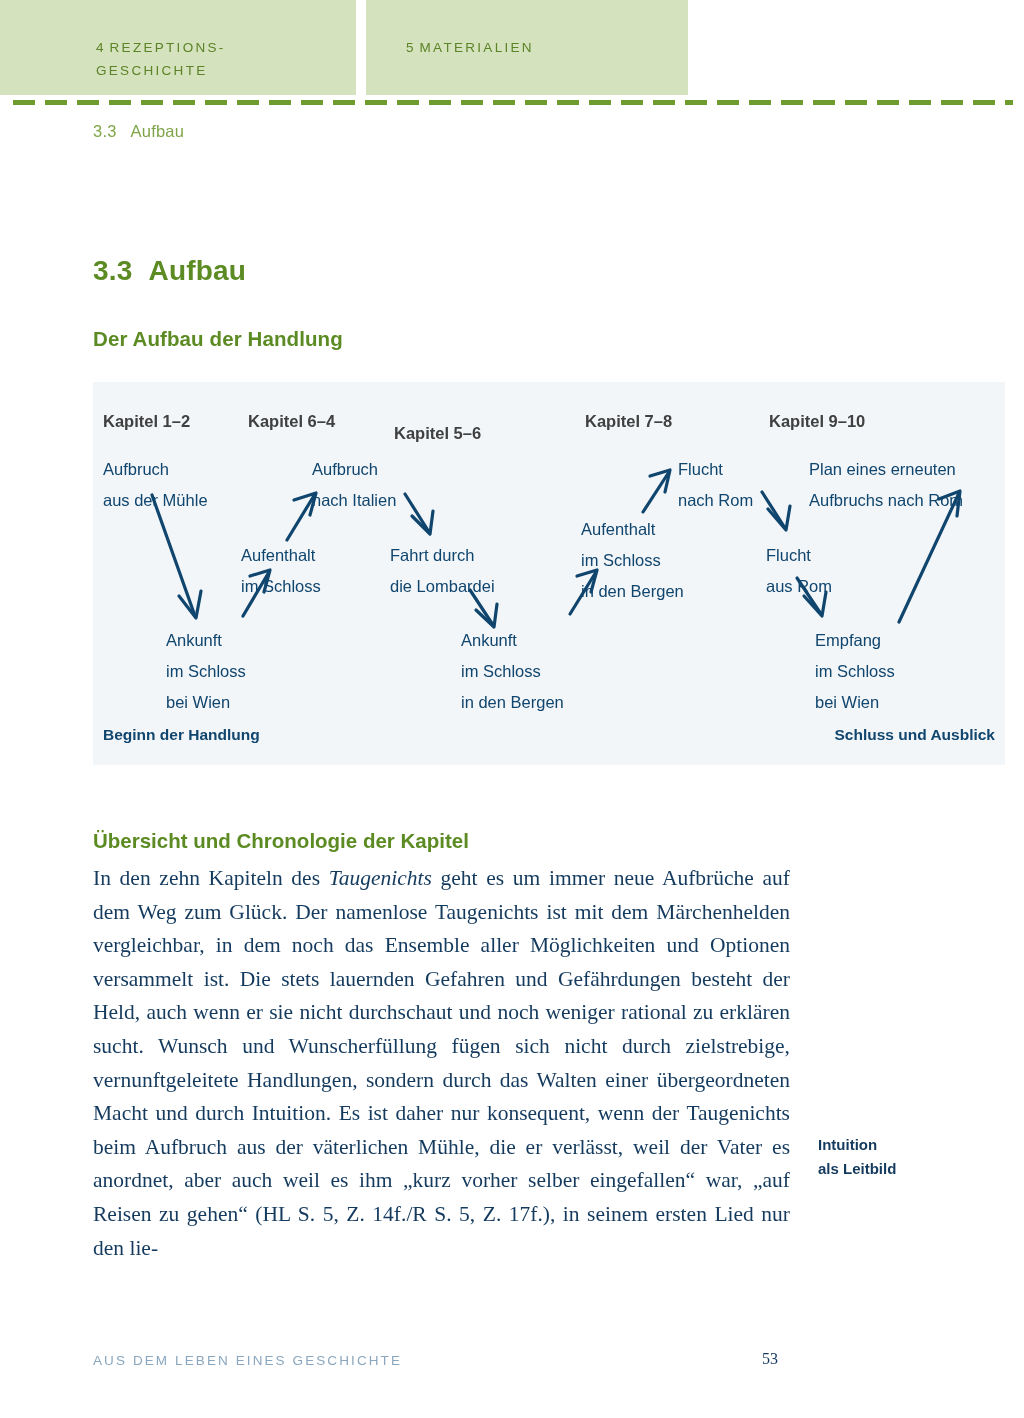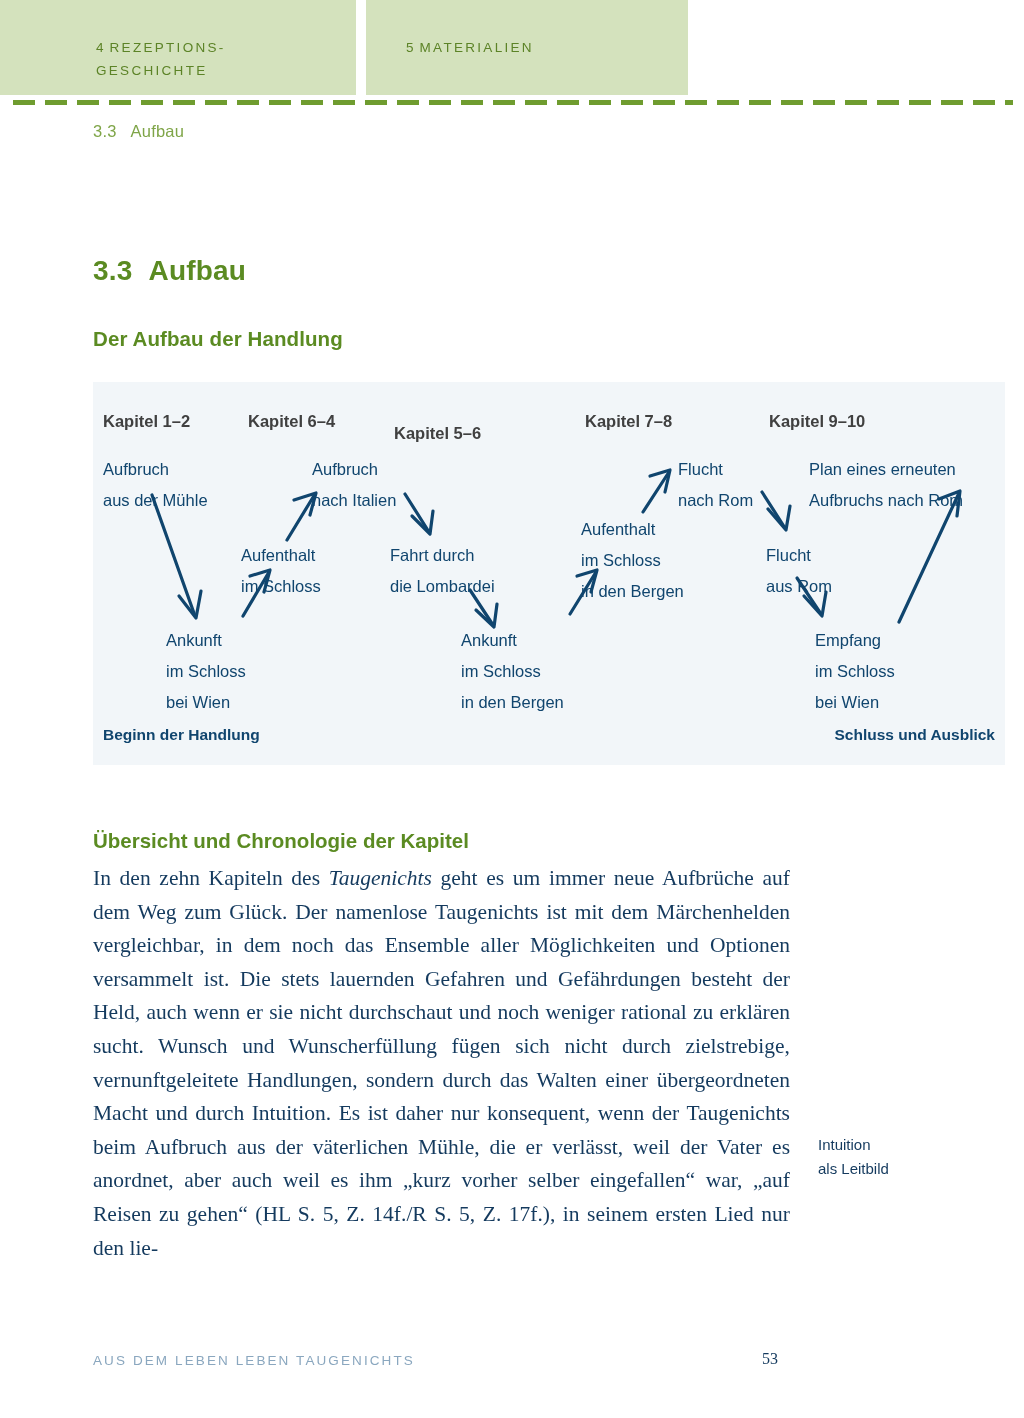--- a/index.html
+++ b/index.html
@@ -171,20 +171,21 @@
   #body-text p { margin: 0; }
 
   #margin-note {
     position: absolute;
     left: 818px;
     top: 1133px;
     width: 190px;
     font-size: 15px;
     line-height: 24px;
     color: #143a5e;
+    font-weight: bold;
   }
 
   
   #footer-title {
     position: absolute;
     left: 93px;
     top: 1353px;
     font-size: 13.5px;
     letter-spacing: 2.1px;
     color: #8aa7bf;
@@ -294,16 +295,16 @@
   </div>
 
   <div id="body-heading">Übersicht und Chronologie der Kapitel</div>
 
   <div id="body-text">
     <p><span>In den zehn Kapiteln des </span><span class="it">Taugenichts</span><span> geht es um immer neue Aufbrüche auf dem Weg zum Glück. Der namenlose Taugenichts ist mit dem Märchenhelden vergleichbar, in dem noch das Ensemble aller Möglichkeiten und Optionen versammelt ist. Die stets lauernden Gefahren und Gefährdungen besteht der Held, auch wenn er sie nicht durchschaut und noch weniger rational zu erklären sucht. Wunsch und Wunscherfüllung fügen sich nicht durch zielstrebige, vernunftgeleitete Handlungen, sondern durch das Walten einer übergeordneten Macht und durch Intuition. Es ist daher nur konsequent, wenn der Taugenichts beim Aufbruch aus der väterlichen Mühle, die er verlässt, weil der Vater es anordnet, aber auch weil es ihm „kurz vorher selber eingefallen“ war, „auf Reisen zu gehen“ (HL S. 5, Z. 14f./R S. 5, Z. 17f.), in seinem ersten Lied nur den lie-</span></p>
   </div>
 
   <div id="margin-note">Intuition<br>als Leitbild</div>
 
-  <div id="footer-title">AUS DEM LEBEN LEBEN TAUGENICHTS</div>
+  <div id="footer-title">AUS DEM LEBEN EINES GESCHICHTE</div>
   <div id="page-number">53</div>
 
 </div>
 
 </body></html>

